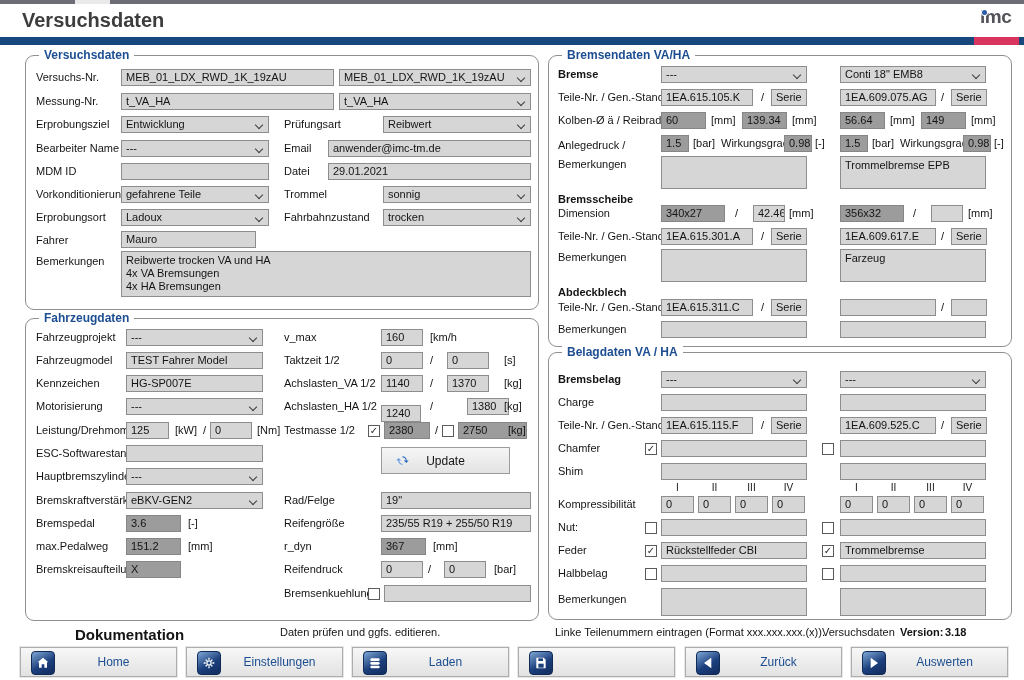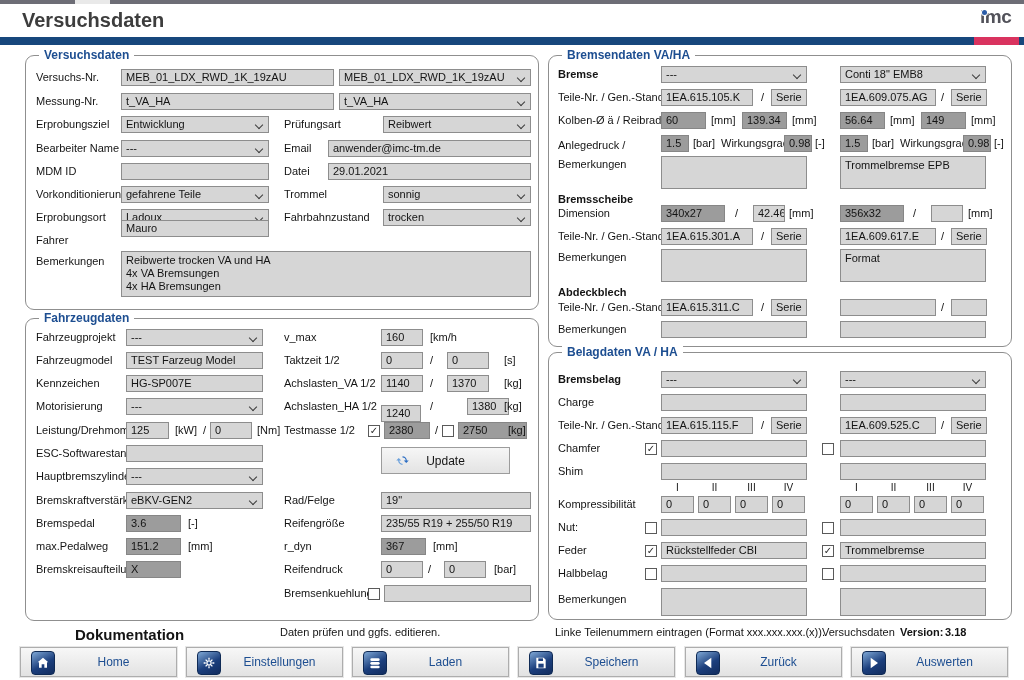--- a/index.html
+++ b/index.html
@@ -83,36 +83,36 @@
   <div class="I" style="left:302px;top:107px;width:203px">29.01.2021</div>
   <span class="L" style="left:10px;top:130px">Vorkonditionierung</span>
   <div class="I C" style="left:95px;top:130px;width:148px"><span>gefahrene Teile</span><i class="chev"></i></div>
   <span class="L" style="left:258px;top:130px">Trommel</span>
   <div class="I C" style="left:357px;top:130px;width:148px"><span>sonnig</span><i class="chev"></i></div>
   <span class="L" style="left:10px;top:153px">Erprobungsort</span>
   <div class="I C" style="left:95px;top:153px;width:148px"><span>Ladoux</span><i class="chev"></i></div>
   <span class="L" style="left:258px;top:153px">Fahrbahnzustand</span>
   <div class="I C" style="left:357px;top:153px;width:148px"><span>trocken</span><i class="chev"></i></div>
   <span class="L" style="left:10px;top:176px">Fahrer</span>
-  <div class="I" style="left:95px;top:164px;width:148px">Mauro</div>
+  <div class="I" style="left:95px;top:175px;width:135px">Mauro</div>
   <span class="L" style="left:10px;top:197px">Bemerkungen</span>
   <div class="T" style="left:95px;top:195px;width:410px;height:46px">Reibwerte trocken VA und HA
 4x VA Bremsungen
 4x HA Bremsungen</div>
 </div>
 
 <div class="G" style="left:25px;top:318px;width:512px;height:301px">
   <span class="GT">Fahrzeugdaten</span>
   <span class="L" style="left:10px;top:10px">Fahrzeugprojekt</span>
   <div class="I C" style="left:100px;top:10px;width:137px"><span>---</span><i class="chev"></i></div>
   <span class="L" style="left:258px;top:10px">v_max</span>
   <div class="I" style="left:355px;top:10px;width:42px">160</div>
   <span class="U" style="left:404px;top:10px">[km/h</span>
   <span class="L" style="left:10px;top:33px">Fahrzeugmodel</span>
-  <div class="I" style="left:100px;top:33px;width:137px">TEST Farzeug Model</div>
+  <div class="I" style="left:100px;top:33px;width:137px">TEST Fahrer Model</div>
   <span class="L" style="left:258px;top:33px">Taktzeit 1/2</span>
   <div class="I" style="left:355px;top:33px;width:42px">0</div>
   <span class="U" style="left:404px;top:33px">/</span>
   <div class="I" style="left:421px;top:33px;width:42px">0</div>
   <span class="U" style="left:478px;top:33px">[s]</span>
   <span class="L" style="left:10px;top:56px">Kennzeichen</span>
   <div class="I" style="left:100px;top:56px;width:137px">HG-SP007E</div>
   <span class="L" style="left:258px;top:56px">Achslasten_VA 1/2</span>
   <div class="I" style="left:355px;top:56px;width:42px">1140</div>
   <span class="U" style="left:404px;top:56px">/</span>
@@ -223,21 +223,21 @@
   <span class="U" style="left:419px;top:149px">[mm]</span>
   <span class="L" style="left:9px;top:172px">Teile-Nr. / Gen.-Stand</span>
   <div class="I" style="left:112px;top:172px;width:92px">1EA.615.301.A</div>
   <span class="U" style="left:212px;top:172px">/</span>
   <div class="I" style="left:222px;top:172px;width:36px">Serie</div>
   <div class="I" style="left:291px;top:172px;width:96px">1EA.609.617.E</div>
   <span class="U" style="left:392px;top:172px">/</span>
   <div class="I" style="left:402px;top:172px;width:36px">Serie</div>
   <span class="L" style="left:9px;top:193px">Bemerkungen</span>
   <div class="T" style="left:112px;top:193px;width:146px;height:33px"></div>
-  <div class="T" style="left:291px;top:193px;width:146px;height:33px">Format</div>
+  <div class="T" style="left:291px;top:193px;width:146px;height:33px">Farzeug</div>
   <span class="L B" style="left:9px;top:228px">Abdeckblech</span>
   <span class="L" style="left:9px;top:243px">Teile-Nr. / Gen.-Stand</span>
   <div class="I" style="left:112px;top:243px;width:92px">1EA.615.311.C</div>
   <span class="U" style="left:212px;top:243px">/</span>
   <div class="I" style="left:222px;top:243px;width:36px">Serie</div>
   <div class="I" style="left:291px;top:243px;width:96px"></div>
   <span class="U" style="left:392px;top:243px">/</span>
   <div class="I" style="left:402px;top:243px;width:36px"></div>
   <span class="L" style="left:9px;top:265px">Bemerkungen</span>
   <div class="I" style="left:112px;top:265px;width:146px"></div>
@@ -343,21 +343,20 @@
   <span class="bl">Laden</span>
 </div>
 <div class="btn" style="left:518px">
   <span class="tile">
       <svg width="16" height="16" viewBox="0 0 24 24">
         <path fill="#fff" d="M5 4h11l3 3v13H5z"></path>
         <rect x="8" y="13" width="8" height="6" fill="#1c3f7d"></rect>
         <rect x="8" y="5" width="7" height="4" fill="#1c3f7d"></rect>
       </svg>
     </span>
-  <span class="bl">Speichern</span>
 </div>
 <div class="btn" style="left:685px">
   <span class="tile">
       <svg width="16" height="16" viewBox="0 0 24 24">
         <path fill="#fff" d="M17 4L6 12l11 8z"></path>
       </svg>
     </span>
   <span class="bl">Zurück</span>
 </div>
 <div class="btn" style="left:851px">

